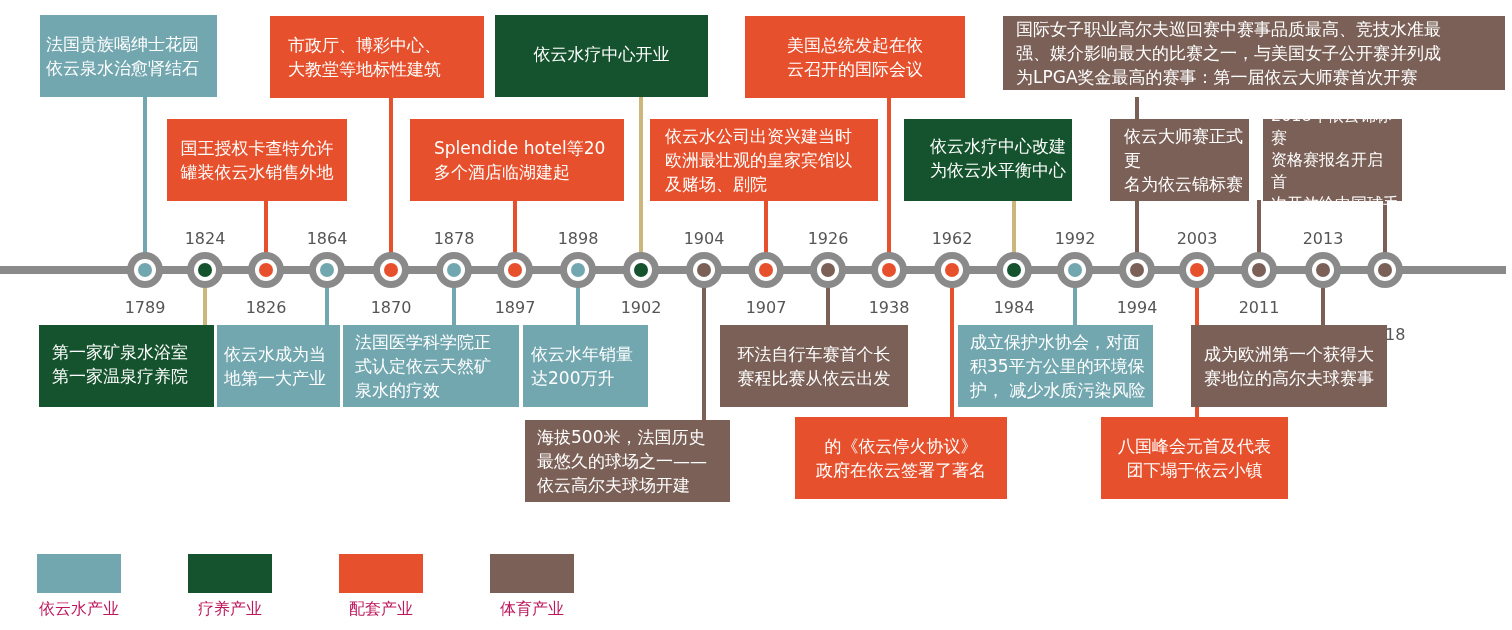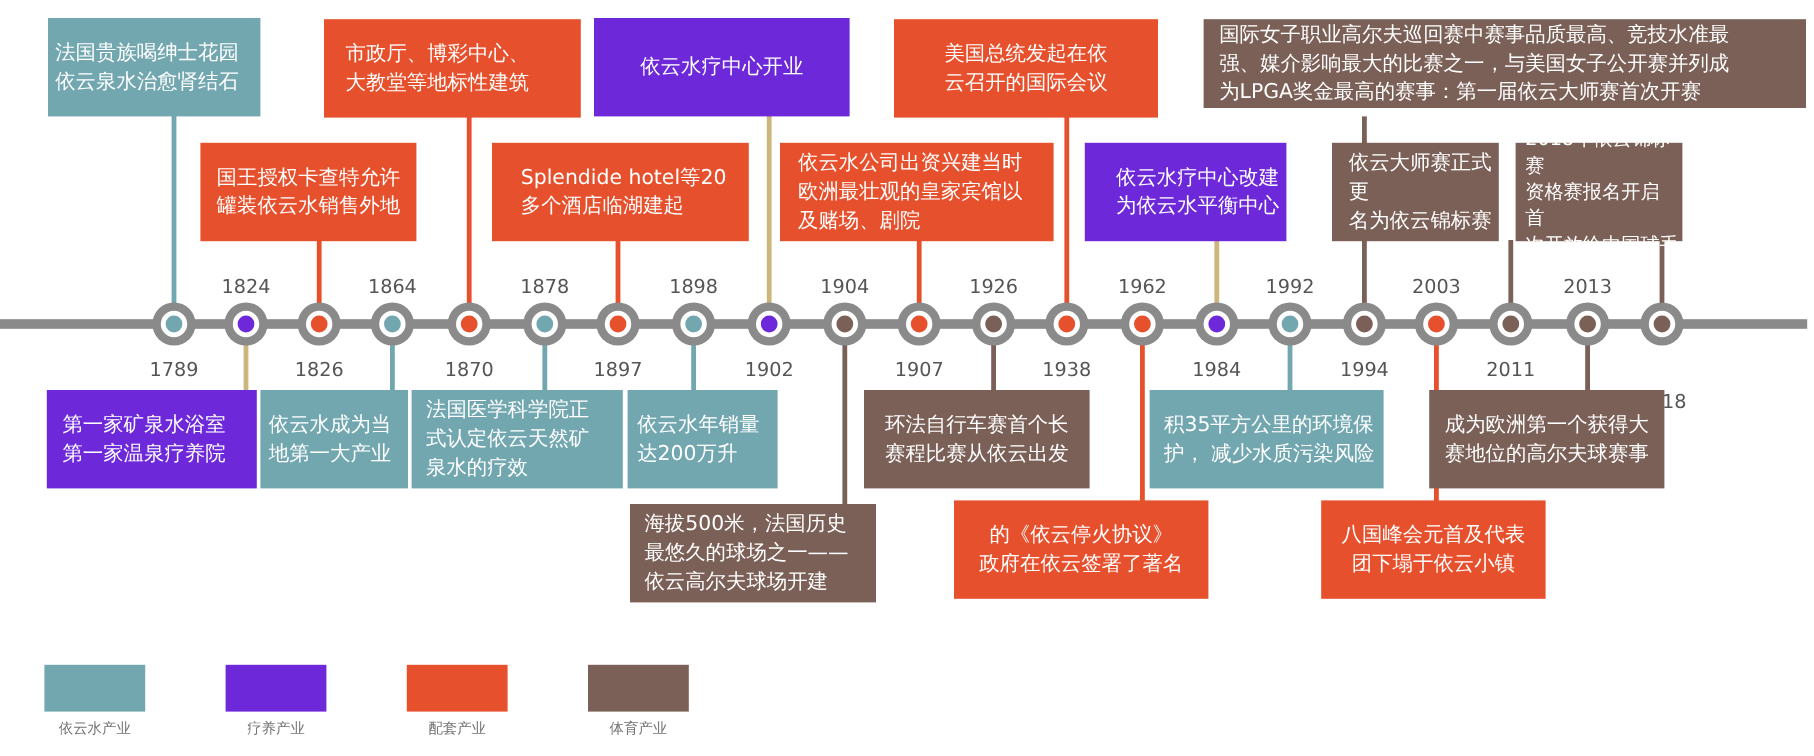--- a/index.html
+++ b/index.html
@@ -2,37 +2,37 @@
 <html><head>
 <meta charset="utf-8">
 <style>
   html, body { margin:0; padding:0; background:#ffffff; }
   body { width:1512px; height:630px; position:relative; overflow:hidden;
          font-family:"DejaVu Sans", "Liberation Sans", sans-serif; }
   .box { position:absolute; color:#ffffff; font-size:17px; line-height:24px;
          box-sizing:border-box; display:flex; align-items:center; }
   .box span { display:block; }
   .c-water { background:#72a7b0; }
-  .c-spa { background:#6d28d9; }
+  .c-spa { background:#14532d;font-family:Liberation Mono, monospace; }
   .c-support { background:#e7502c; }
   .c-sport { background:#7b6057; }
   .stem { position:absolute; width:4px; }
   .s-water { background:#72a7b0; }
   .s-spa { background:#cbb77c; }
   .s-support { background:#e7502c; }
   .s-sport { background:#7b6057; }
   .axis { position:absolute; left:0; top:266px; width:1506px; height:8px; background:#8a8a8a; }
   .node { position:absolute; width:36px; height:36px; border-radius:50%; background:#8a8a8a; top:252px; margin-left:-18px; }
   .node .inner { position:absolute; left:7px; top:7px; width:22px; height:22px; border-radius:50%; background:#fff; }
   .node .dot { position:absolute; left:4px; top:4px; width:14px; height:14px; border-radius:50%; }
   .year { position:absolute; width:60px; margin-left:-30px; text-align:center; font-size:16px; color:#555555; }
   .year.top { top:229px; }
   .year.bot { top:298px; }
   .legend-swatch { position:absolute; width:84px; height:39px; top:554px; }
-  .legend-label { position:absolute; top:599px; font-size:12px; color:#737373; width:120px; text-align:center; }
+  .legend-label { position:absolute; top:599px; font-size:16px; color:#be185d; width:120px; text-align:center; }
 </style>
 </head>
 <body>
 
 <div class="stem s-water" style="left:143px; top:96px;  height:160px;"></div>
 <div class="stem s-spa" style="left:203px; top:284px; height:44px;"></div>
 <div class="stem s-support" style="left:264px; top:200px; height:56px;"></div>
 <div class="stem s-water" style="left:325px; top:284px; height:44px;"></div>
 <div class="stem s-support" style="left:389px; top:97px;  height:160px;"></div>
 <div class="stem s-water" style="left:452px; top:284px; height:44px;"></div>
@@ -278,20 +278,21 @@
     </div>
 </div>
 <div class="box c-sport" style="left:720px; top:325px; width:188px; height:82px; justify-content:center;">
   <div>
       <span>环法自行车赛首个长</span>
       <span>赛程比赛从依云出发</span>
     </div>
 </div>
 <div class="box c-water" style="left:958px; top:325px; width:195px; height:82px; padding-left:12px;">
   <div>
+      <span>成立保护水协会，对面</span>
       <span>积35平方公里的环境保</span>
       <span>护， 减少水质污染风险</span>
     </div>
 </div>
 <div class="box c-sport" style="left:1191px; top:325px; width:196px; height:82px; justify-content:center;">
   <div>
       <span>成为欧洲第一个获得大</span>
       <span>赛地位的高尔夫球赛事</span>
     </div>
 </div>

